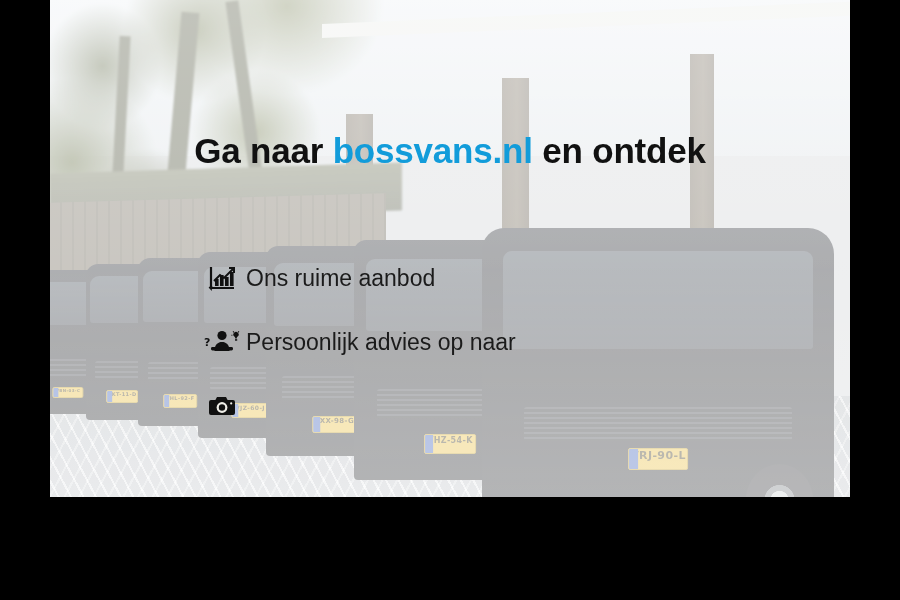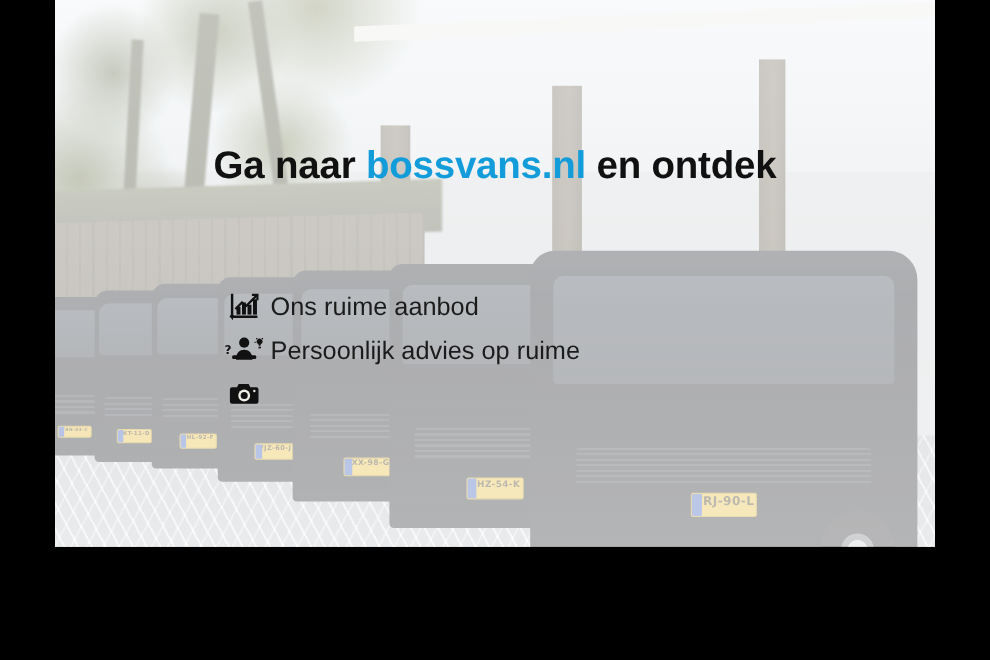--- a/index.html
+++ b/index.html
@@ -175,21 +175,21 @@
     position:absolute; left:0; top:131px; width:900px;
     text-align:center;
     font-size:35px; font-weight:700; color:#111;
     letter-spacing:-.2px;
     white-space:nowrap;
   }
   #headline .brand { color:#129cda; }
 
   #features {
     position:absolute; left:198px; top:258px;
-    display:flex; flex-direction:column; gap:0;
+    display:flex; flex-direction:column; gap:24px;
   }
   .feature {
     display:flex; align-items:center; height:40px;
   }
   .f-icon {
     width:48px; min-width:48px; height:40px;
     display:flex; align-items:center; justify-content:center;
     color:#111;
   }
   .f-label {
@@ -304,21 +304,21 @@
           <svg width="36" height="26" viewBox="0 0 36 26" aria-hidden="true">
             <text x="0" y="17" font-family="DejaVu Sans, sans-serif" font-size="11" font-weight="700" fill="#111">?</text>
             <circle cx="18" cy="6.5" r="4.6" fill="#111"></circle>
             <path d="M10.5 22 C10.5 15.5 14 13 18 13 C22 13 25.5 15.5 25.5 22 Z" fill="#111"></path>
             <rect x="7" y="18" width="22" height="3.4" rx="1.4" fill="#111"></rect>
             <path d="M30.4 7.6 a2.6 2.6 0 1 1 3.2 0 c-.7 .6 -.8 1.1 -.8 1.8 h-1.6 c0 -.7 -.1 -1.2 -.8 -1.8 Z" fill="#111"></path>
             <rect x="31" y="10.2" width="2.2" height="1.5" fill="#111"></rect>
             <path d="M29 2.4 L30 3.4 M35 2.4 L34 3.4 M28.4 6.2 L27.4 6.2" stroke="#111" stroke-width="1.1"></path>
           </svg>
         </span>
-        <span class="f-label">Persoonlijk advies op ruime</span>
+        <span class="f-label">Persoonlijk advies op naar</span>
       </div>
 
       <div class="feature">
         <span class="f-icon">
           <svg width="28" height="24" viewBox="0 0 28 24" aria-hidden="true">
             <path d="M9 3 L18 3 L19.6 6 L25 6 A2 2 0 0 1 27 8 L27 19 A2 2 0 0 1 25 21 L3 21 A2 2 0 0 1 1 19 L1 8 A2 2 0 0 1 3 6 L7.4 6 Z" fill="#111"></path>
             <circle cx="14" cy="13.5" r="5.4" fill="#efeee8"></circle>
             <circle cx="14" cy="13.5" r="3.2" fill="#111"></circle>
             <circle cx="23.2" cy="9.4" r="1.1" fill="#efeee8"></circle>
           </svg>

